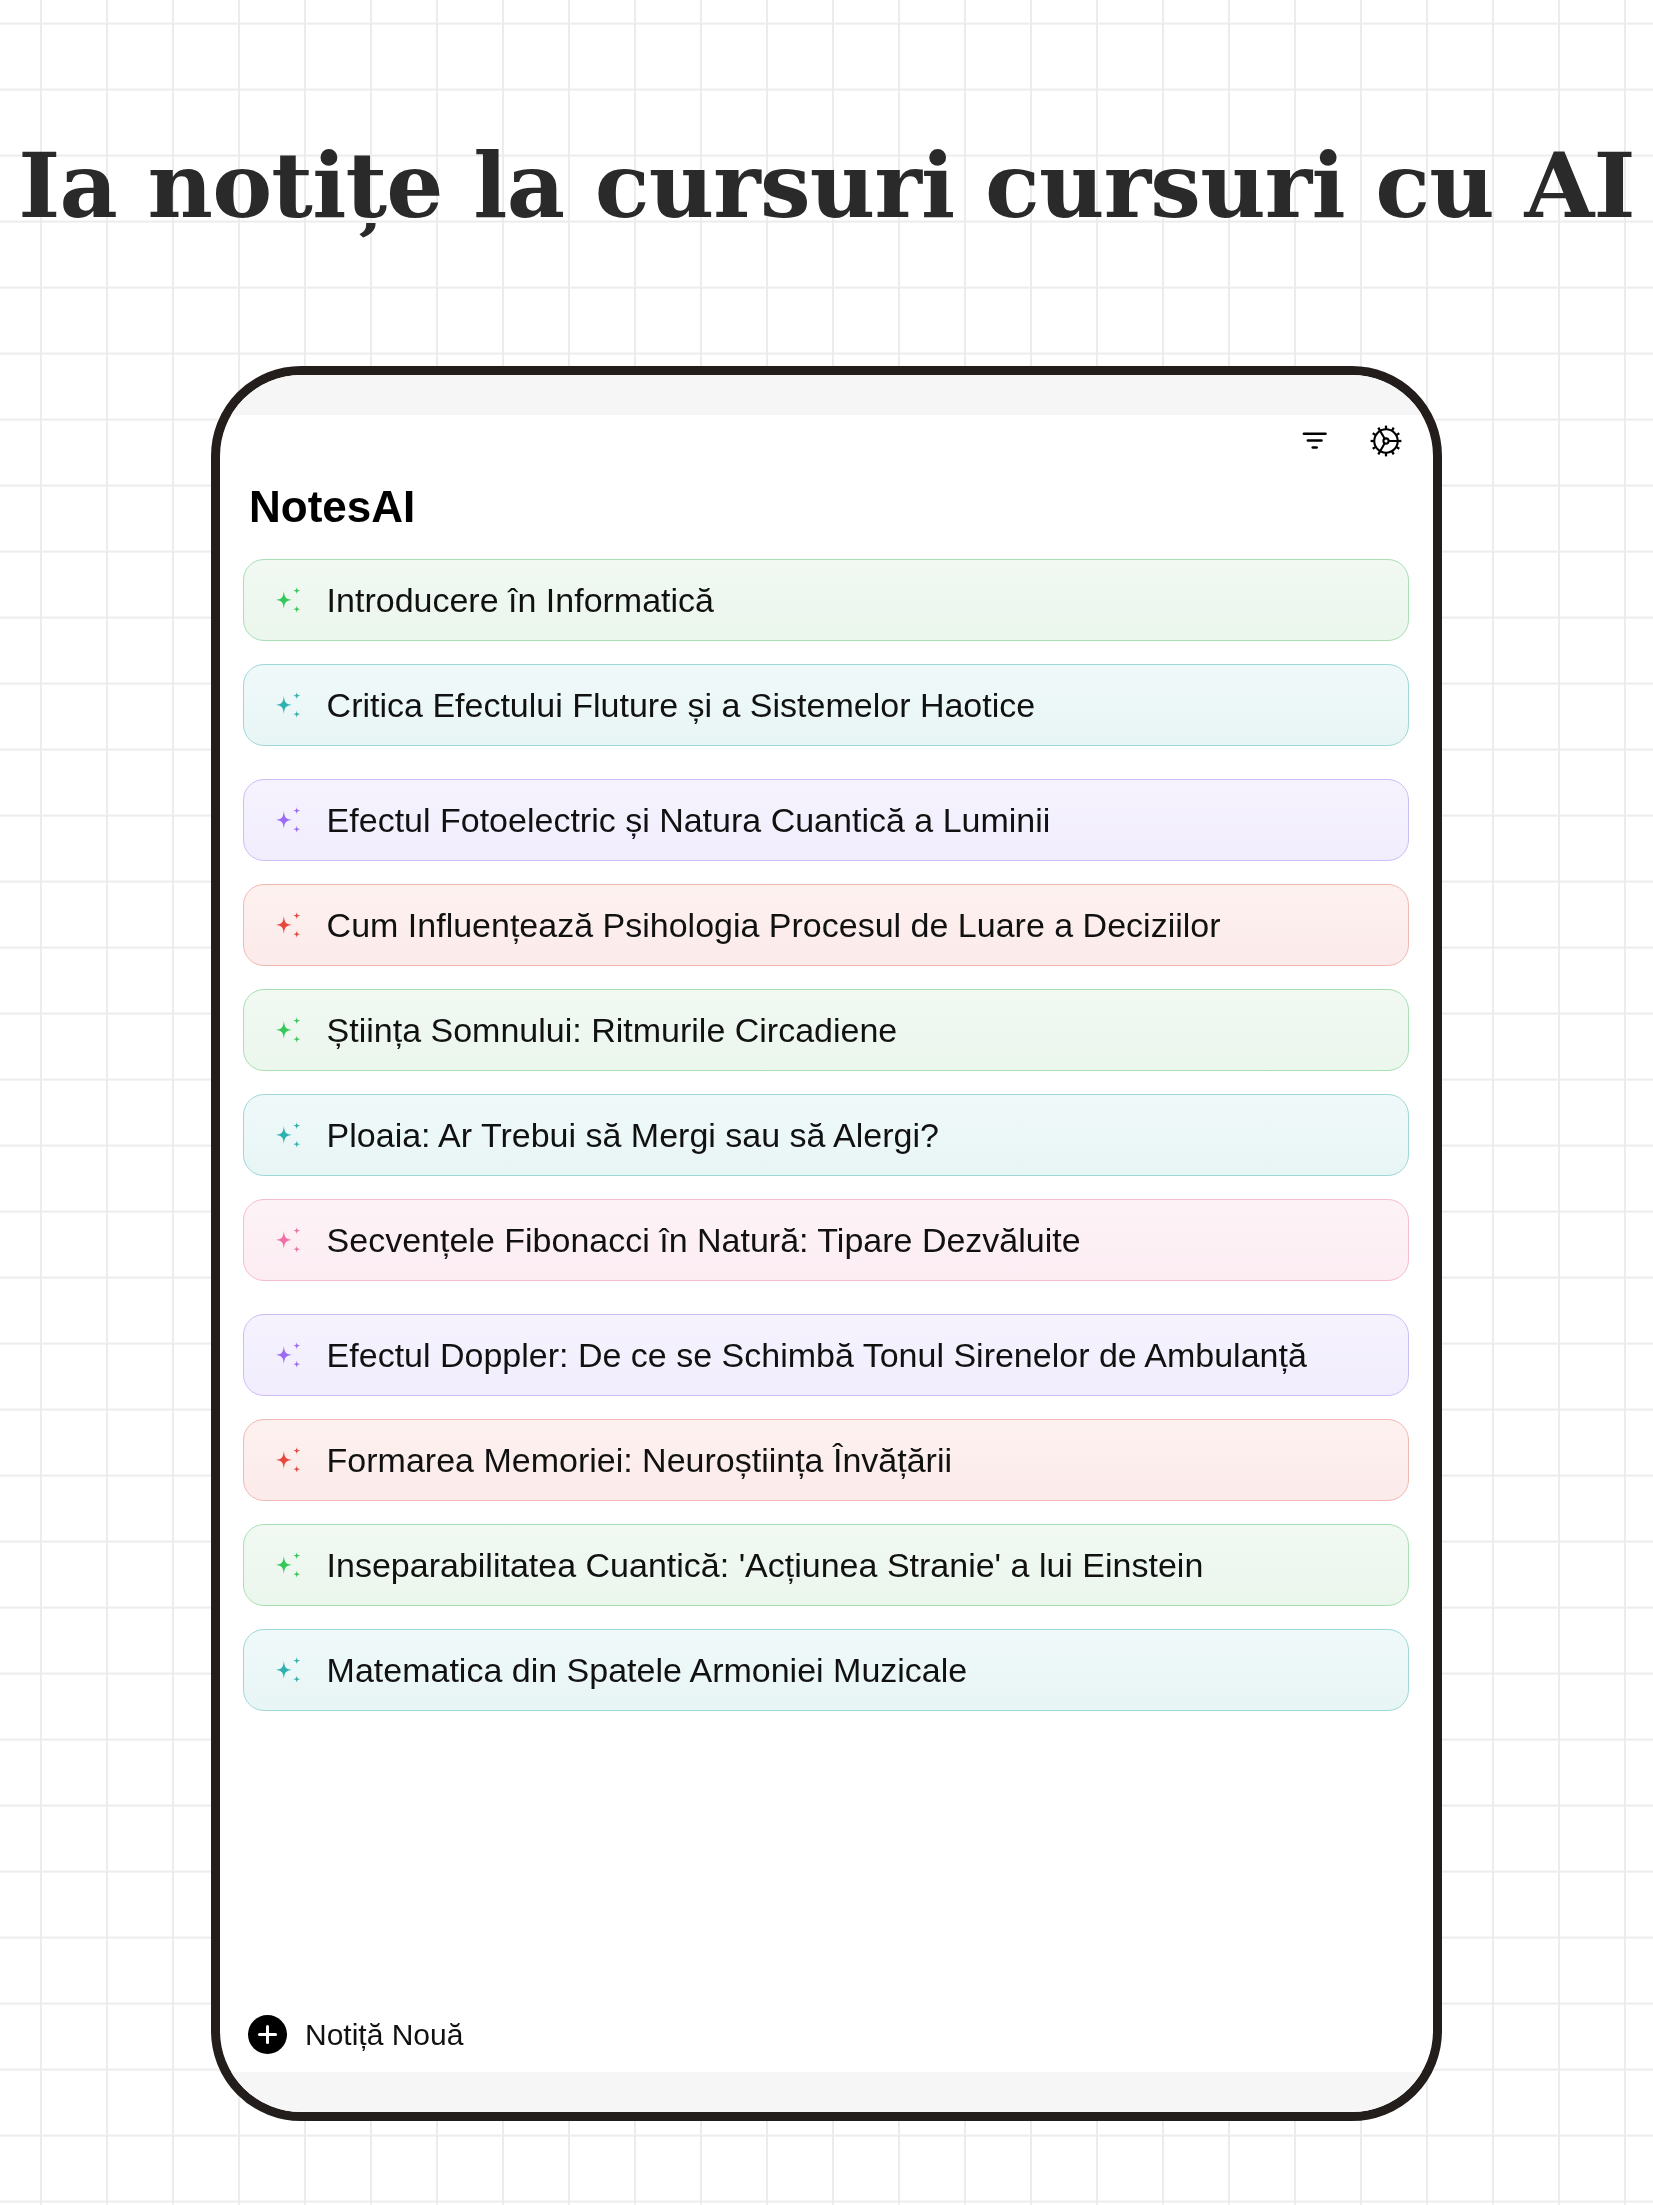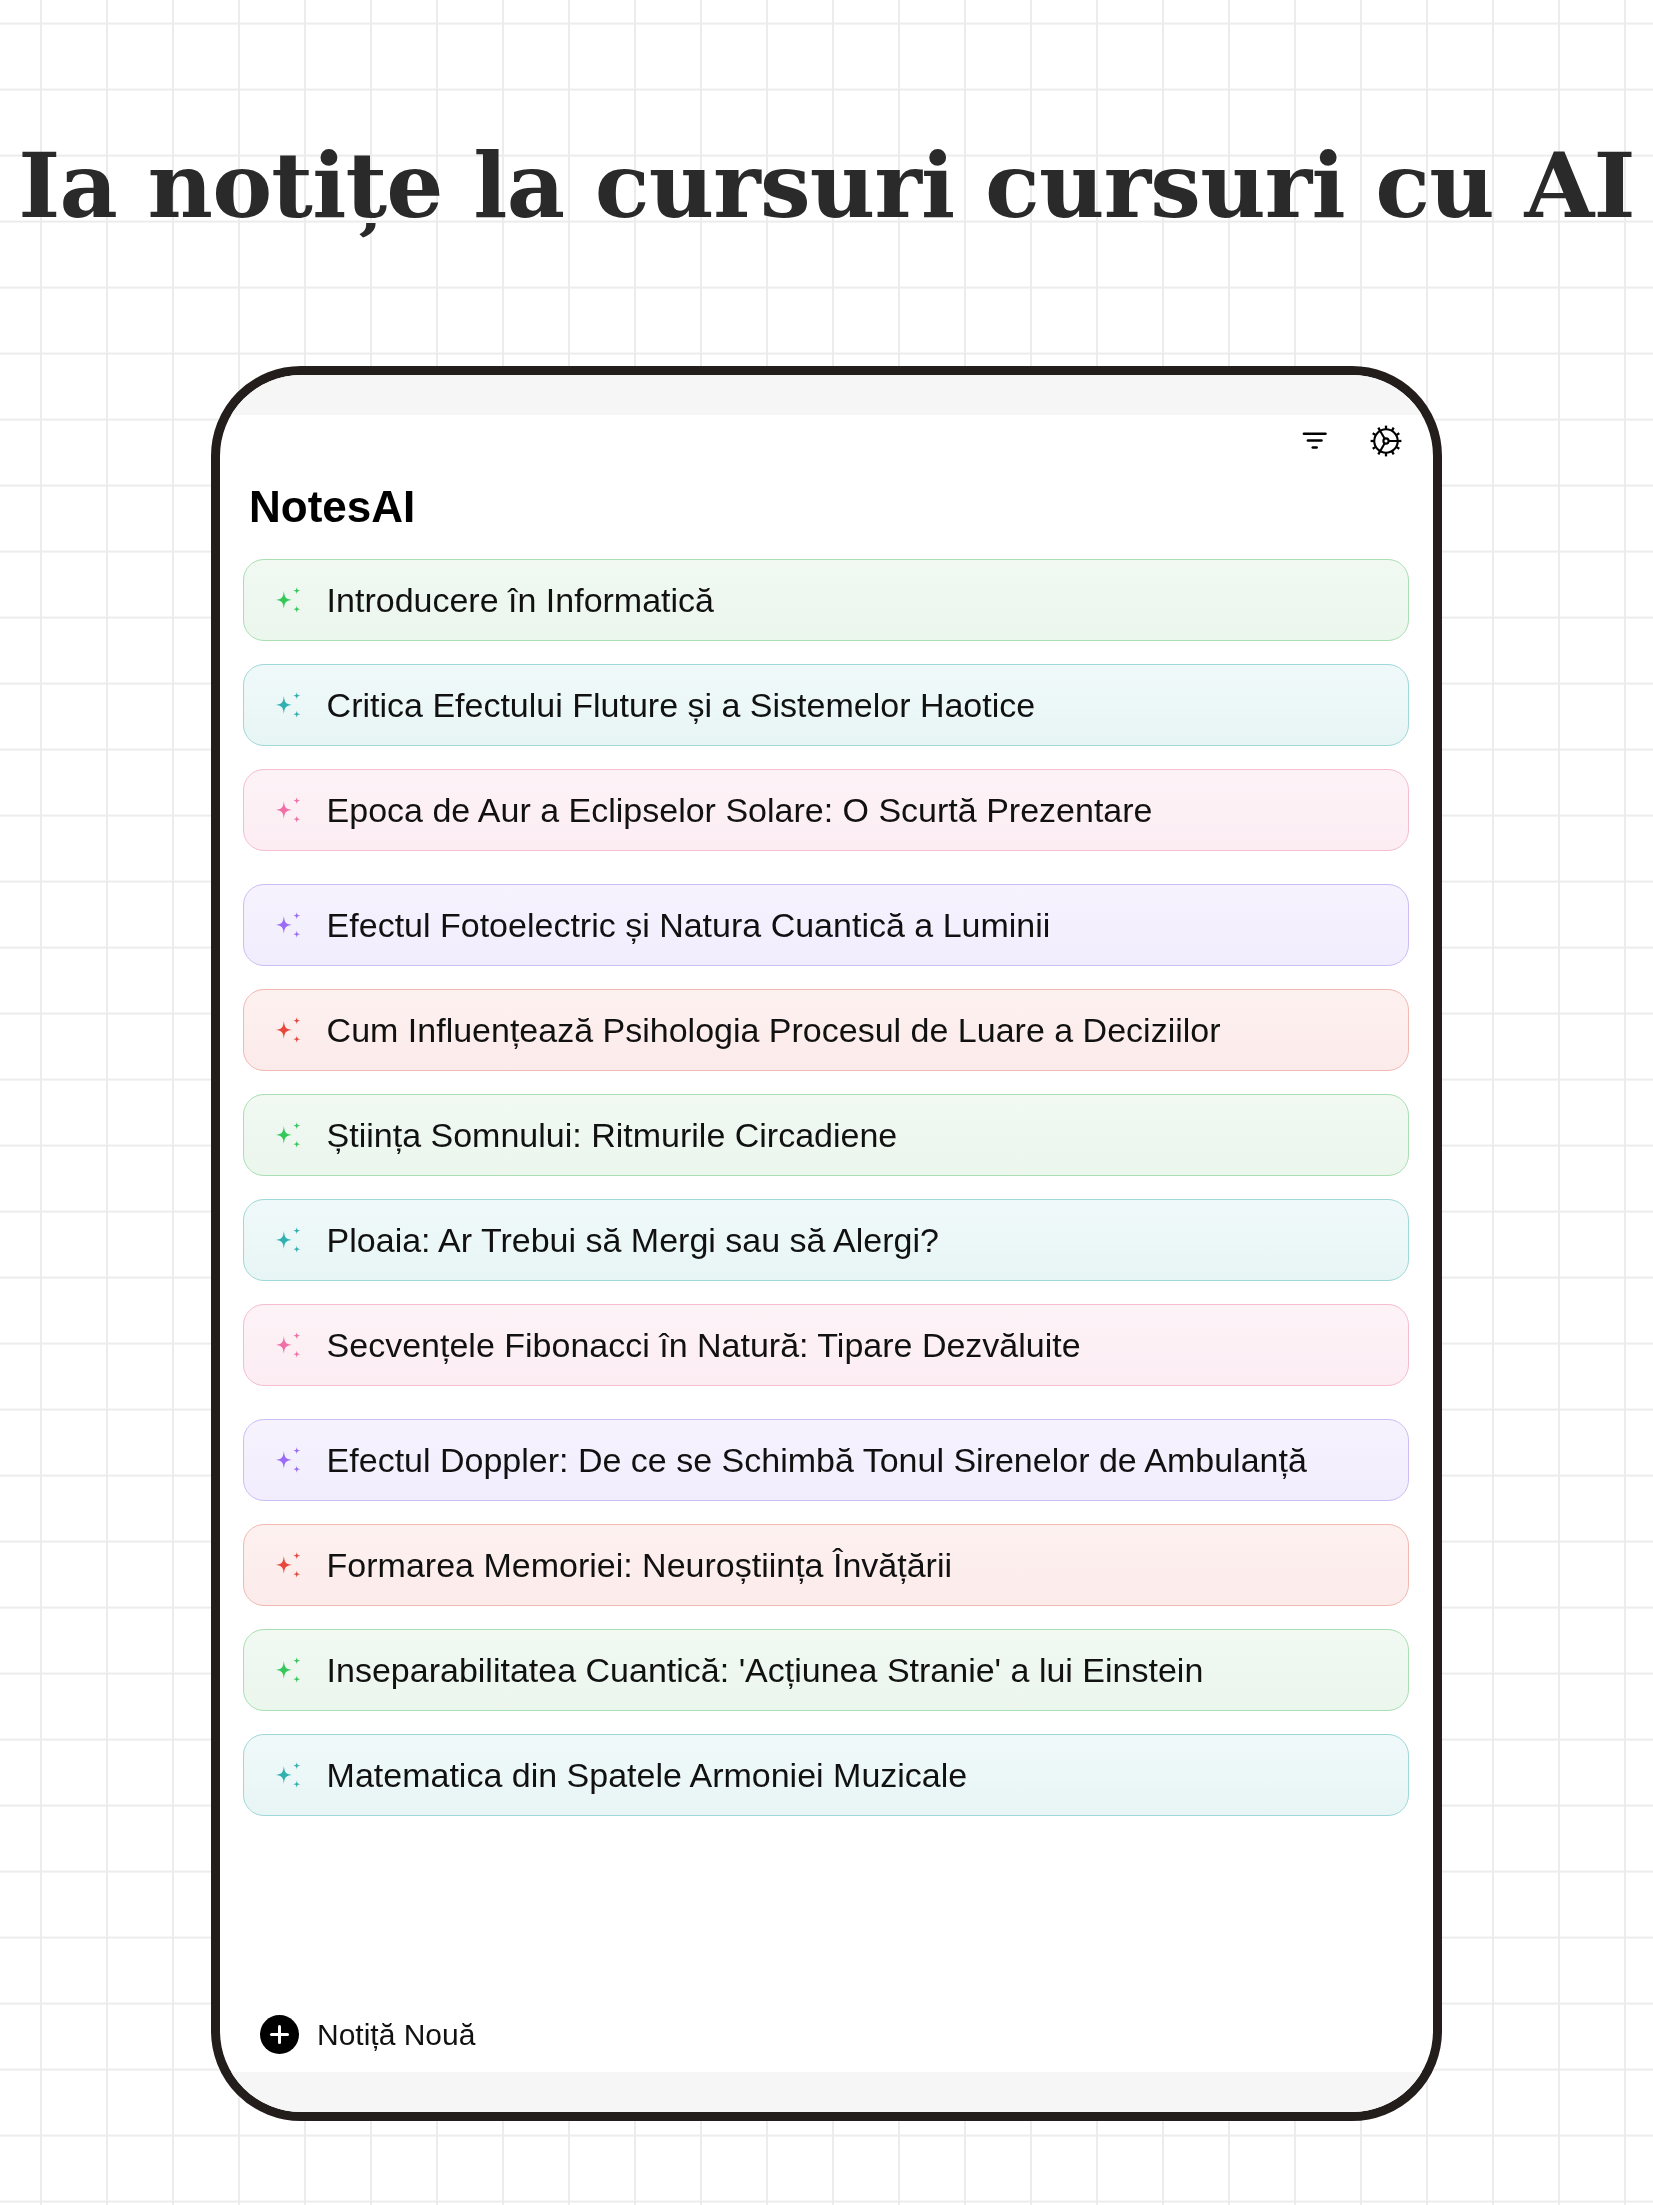--- a/index.html
+++ b/index.html
@@ -122,21 +122,21 @@
     white-space: nowrap;
   }
   .c-green  { background: linear-gradient(#f1f9f2, #ebf6ed); border-color: #a9dfb3; }
   .c-teal   { background: linear-gradient(#f0f9f9, #e8f5f5); border-color: #9fd8d8; }
   .c-pink   { background: linear-gradient(#fdf3f7, #fcedf3); border-color: #f5bcd2; }
   .c-purple { background: linear-gradient(#f6f3fe, #f1edfd); border-color: #cdbdf6; margin-top: 33px; }
   .c-red    { background: linear-gradient(#fdf1f0, #fbebea); border-color: #f2b8b2; }
 
   .new-note {
     position: absolute;
-    left: 40px;
+    left: 28px;
     top: 1640px;
     display: flex;
     align-items: center;
     cursor: pointer;
   }
   .plus-circle {
     width: 39px;
     height: 39px;
     border-radius: 50%;
     background: #000000;
@@ -216,30 +216,20 @@
     <li class="note-card c-teal">
       <svg class="note-icon" viewBox="0 0 36 34">
           <g fill="#30b0b0">
             <path d="M11 5 C12 13 13 15 21 16 C13 17 12 19 11 27 C10 19 9 17 1 16 C9 15 10 13 11 5Z"></path>
             <path d="M27 0 C27.5 3.5 28 4 31.5 4.5 C28 5 27.5 5.5 27 9 C26.5 5.5 26 5 22.5 4.5 C26 4 26.5 3.5 27 0Z"></path>
             <path d="M27 23 C27.5 26.5 28 27 31.5 27.5 C28 28 27.5 28.5 27 32 C26.5 28.5 26 28 22.5 27.5 C26 27 26.5 26.5 27 23Z"></path>
           </g>
         </svg>
       <span class="note-title">Critica Efectului Fluture și a Sistemelor Haotice</span>
     </li>
-    <li class="note-card c-pink">
-      <svg class="note-icon" viewBox="0 0 36 34">
-          <g fill="#f06fa7">
-            <path d="M11 5 C12 13 13 15 21 16 C13 17 12 19 11 27 C10 19 9 17 1 16 C9 15 10 13 11 5Z"></path>
-            <path d="M27 0 C27.5 3.5 28 4 31.5 4.5 C28 5 27.5 5.5 27 9 C26.5 5.5 26 5 22.5 4.5 C26 4 26.5 3.5 27 0Z"></path>
-            <path d="M27 23 C27.5 26.5 28 27 31.5 27.5 C28 28 27.5 28.5 27 32 C26.5 28.5 26 28 22.5 27.5 C26 27 26.5 26.5 27 23Z"></path>
-          </g>
-        </svg>
-      <span class="note-title">Epoca de Aur a Eclipselor Solare: O Scurtă Prezentare</span>
-    </li>
     <li class="note-card c-purple">
       <svg class="note-icon" viewBox="0 0 36 34">
           <g fill="#9b6bf5">
             <path d="M11 5 C12 13 13 15 21 16 C13 17 12 19 11 27 C10 19 9 17 1 16 C9 15 10 13 11 5Z"></path>
             <path d="M27 0 C27.5 3.5 28 4 31.5 4.5 C28 5 27.5 5.5 27 9 C26.5 5.5 26 5 22.5 4.5 C26 4 26.5 3.5 27 0Z"></path>
             <path d="M27 23 C27.5 26.5 28 27 31.5 27.5 C28 28 27.5 28.5 27 32 C26.5 28.5 26 28 22.5 27.5 C26 27 26.5 26.5 27 23Z"></path>
           </g>
         </svg>
       <span class="note-title">Efectul Fotoelectric și Natura Cuantică a Luminii</span>
     </li>

